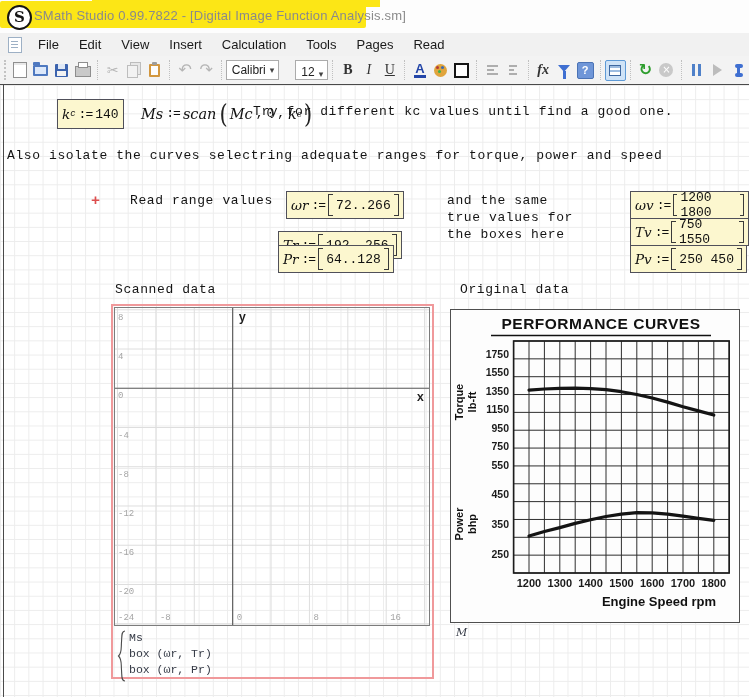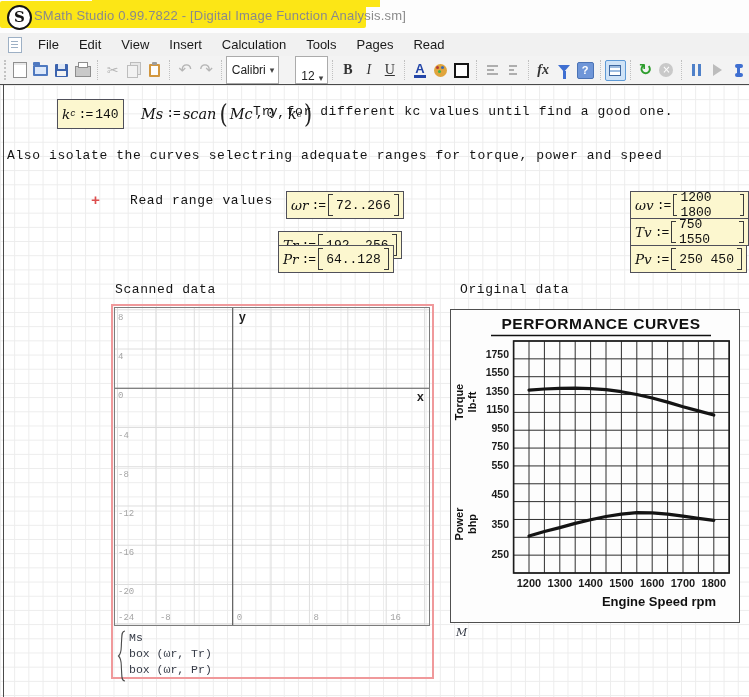--- a/index.html
+++ b/index.html
@@ -52,21 +52,21 @@
   .ic-gridtoggle{width:19px;height:19px;background:#cfe3f7;border:1px solid #5e9ad6;border-radius:2px;display:flex;align-items:center;justify-content:center;}
   .ic-gridtoggle i{display:block;width:10px;height:9px;border:1px solid #3f68a0;background:#fff;box-shadow:inset 0 2px 0 #9dbce0,inset 0 4px 0 #fff,inset 0 6px 0 #9dbce0;}
   .ic-pause{display:flex;gap:3px;}
   .ic-pause b{width:3px;height:12px;background:#4f81c9;}
   .ic-play{width:0;height:0;border-top:6px solid transparent;border-bottom:6px solid transparent;border-left:9px solid #bcbcbc;}
   .ic-pin{width:3px;height:13px;background:#3f6fd1;position:relative;border-radius:1px;}
   .ic-pin:before{content:"";position:absolute;left:-2.5px;top:0;width:8px;height:4px;background:#3f6fd1;border-radius:2px;}
   .ic-pin:after{content:"";position:absolute;left:-2.5px;bottom:0;width:8px;height:4px;background:#3f6fd1;border-radius:2px;}
   .ic-align{display:flex;flex-direction:column;gap:2px;}
   .ic-align b{display:block;height:2px;background:#aeaeae;}
-  .combo{height:28px;background:#fff;border:1px solid #ababab;display:flex;align-items:center;
+  .combo{height:20px;background:#fff;border:1px solid #ababab;display:flex;align-items:center;
          font-size:12px;color:#222;padding-left:5px;box-sizing:border-box;justify-content:space-between;}
   .combo .arr{color:#444;font-size:9px;padding:0 4px;}
   .txtbtn{font-family:"Liberation Serif",serif;font-size:14px;color:#333;}
 
   
   #sheet{position:absolute;left:0;top:85px;width:749px;height:612px;background-color:#ffffff;
      background-image:linear-gradient(to right,#ececec 1px,transparent 1px),
                       linear-gradient(to bottom,#ececec 1px,transparent 1px);
      background-size:14.2px 14.2px;}
   #pageTop{position:absolute;left:0;top:84px;width:749px;height:0;border-top:1.5px solid #4a4a4a;}
@@ -262,20 +262,21 @@
       <sub class="ms">c</sub>
     <span class="bigpar" style="margin-left:2px;">)</span>
   </div>
 
   <div class="monotxt" style="left:7px;top:147px;">Also isolate the curves selectring adequate ranges for torque, power and speed</div>
   <div class="monotxt" style="left:253px;top:103px;">Try for different kc values until find a good one.</div>
 
   <div id="cursorplus" style="left:91px;top:193px;">+</div>
 
   <div class="monotxt" style="left:130px;top:192px;" id="readLines"><div>Read range values</div></div>
+  <div class="monotxt" style="left:447px;top:192px;" id="sameLines"><div>and the same</div><div>true values for</div><div>the boxes here</div></div>
 
   <div id="rangeBoxes">
       <div class="mathbox" style="left: 278px; top: 191px; height: 22px; margin-left: 8px;">
         <span class="mvar">ωr</span>
         <span class="mop">:=</span>
         <span class="brkL"></span>
         <span>72..266</span>
         <span class="brkR"></span>
       </div>
       <div class="mathbox" style="left: 278px; top: 231px; height: 22px;">

